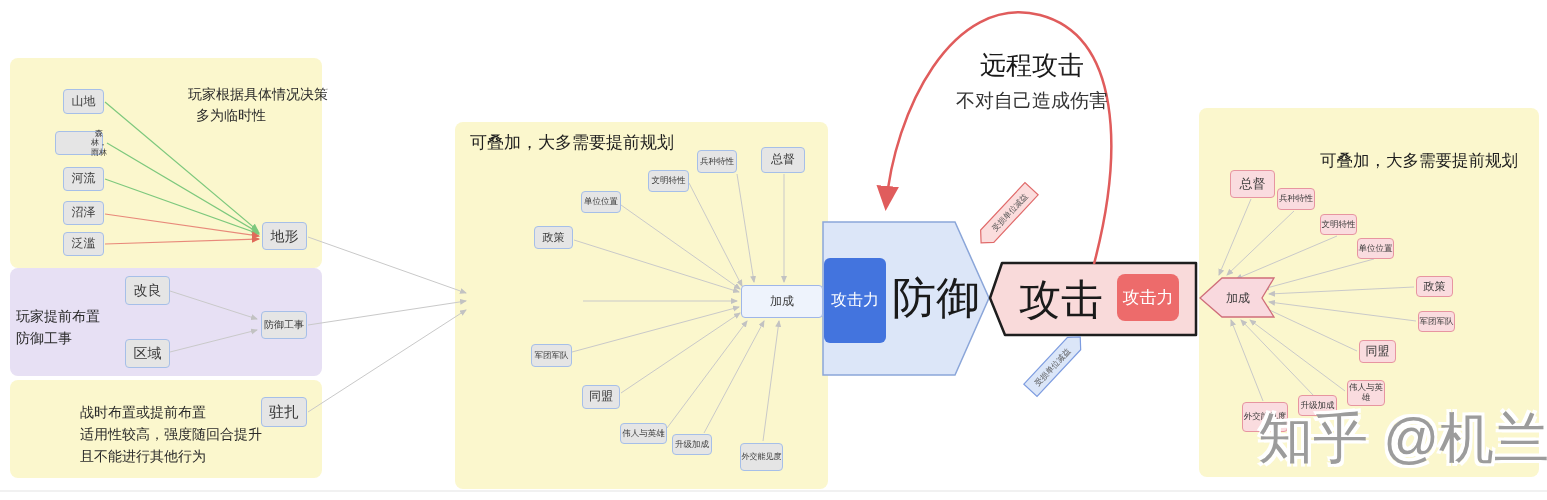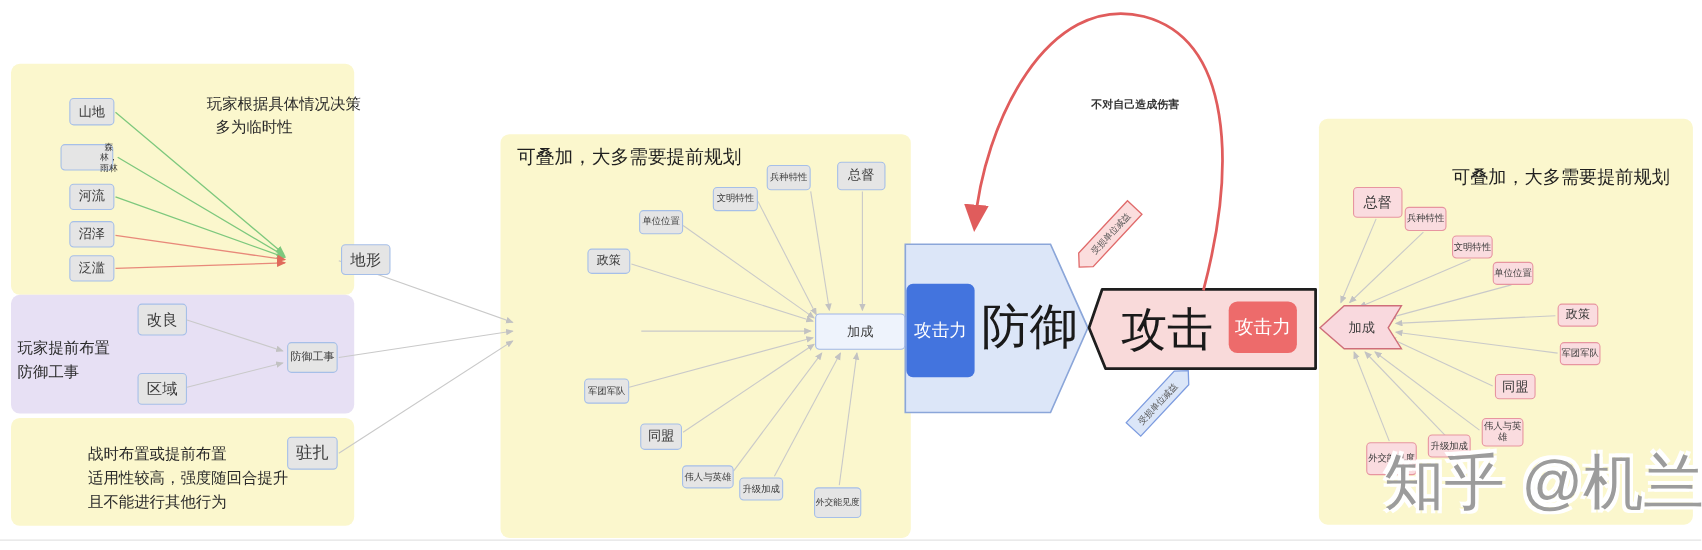--- a/index.html
+++ b/index.html
@@ -113,21 +113,21 @@
     </g>
   </svg>
 
   <div class="cap" style="left:188px;top:86px;font-size:14px;">玩家根据具体情况决策</div>
   <div class="cap" style="left:196px;top:107px;font-size:14px;">多为临时性</div>
   <div class="node blue" style="left:63px;top:89px;width:41px;height:25px;font-size:12px;">山地</div>
   <div class="node blue" style="left:55px;top:131px;width:48px;height:24px;font-size:8px;padding-left:40px;">森林，雨林</div>
   <div class="node blue" style="left:63px;top:167px;width:41px;height:24px;font-size:12px;">河流</div>
   <div class="node blue" style="left:63px;top:201px;width:41px;height:24px;font-size:12px;">沼泽</div>
   <div class="node blue" style="left:63px;top:232px;width:41px;height:24px;font-size:12px;">泛滥</div>
-  <div class="node blue" style="left:262px;top:222px;width:45px;height:28px;font-size:14px;margin-left:48px;">地形</div>
+  <div class="node blue" style="left:262px;top:222px;width:45px;height:28px;font-size:14px;">地形</div>
 
   <div class="cap" style="left:16px;top:308px;font-size:14px;">玩家提前布置</div>
   <div class="cap" style="left:16px;top:330px;font-size:14px;">防御工事</div>
   <div class="node blue" style="left:125px;top:276px;width:45px;height:29px;font-size:14px;">改良</div>
   <div class="node blue" style="left:125px;top:339px;width:45px;height:29px;font-size:14px;">区域</div>
   <div class="node blue" style="left:261px;top:311px;width:46px;height:28px;font-size:10px;">防御工事</div>
 
   <div class="cap" style="left:80px;top:404px;font-size:14px;">战时布置或提前布置</div>
   <div class="cap" style="left:80px;top:426px;font-size:14px;">适用性较高，强度随回合提升</div>
   <div class="cap" style="left:80px;top:448px;font-size:14px;">且不能进行其他行为</div>
@@ -143,21 +143,22 @@
   <div class="node blue" style="left:582px;top:385px;width:38px;height:24px;font-size:12px;">同盟</div>
   <div class="node blue" style="left:620px;top:423px;width:47px;height:21px;font-size:8.5px;">伟人与英雄</div>
   <div class="node blue" style="left:672px;top:434px;width:40px;height:21px;font-size:8.5px;">升级加成</div>
   <div class="node blue" style="left:740px;top:443px;width:43px;height:28px;font-size:8px;">外交能见度</div>
   <div class="node lightblue" style="left:741px;top:285px;width:82px;height:33px;font-size:12px;">加成</div>
 
   <div class="power power-blue" style="left:824px;top:258px;width:62px;height:85px;font-size:16px;">攻击力</div>
   <div class="bigtext" style="left:1011px;top:279px;width:100px;font-size:42px;">攻击</div>
   <div class="bigtext" style="left:886px;top:276px;width:100px;font-size:44px;">防御</div>
   <div class="power power-red" style="left:1117px;top:274px;width:62px;height:47px;font-size:17px;">攻击力</div>
-  <div class="bigtext" style="left:952px;top:91px;width:160px;font-size:10px;color:#333;font-weight:bold;">不对自己造成伤害</div>
+  <div class="bigtext" style="left:952px;top:52px;width:160px;font-size:26px;font-weight:500;">远程攻击</div>
+  <div class="bigtext" style="left:952px;top:91px;width:160px;font-size:19px;color:#333;">不对自己造成伤害</div>
 
   <div class="title" style="left:1320px;top:150px;font-size:16.5px;">可叠加，大多需要提前规划</div>
   <div class="node pink" style="left:1230px;top:170px;width:45px;height:28px;font-size:13px;">总督</div>
   <div class="node pink" style="left:1277px;top:188px;width:38px;height:22px;font-size:8.5px;">兵种特性</div>
   <div class="node pink" style="left:1320px;top:214px;width:37px;height:21px;font-size:8.5px;">文明特性</div>
   <div class="node pink" style="left:1357px;top:238px;width:37px;height:21px;font-size:8.5px;">单位位置</div>
   <div class="node pink" style="left:1416px;top:276px;width:37px;height:21px;font-size:11px;">政策</div>
   <div class="node pink" style="left:1418px;top:311px;width:37px;height:21px;font-size:8.5px;">军团军队</div>
   <div class="node pink" style="left:1359px;top:340px;width:37px;height:23px;font-size:12px;">同盟</div>
   <div class="node pink" style="left:1347px;top:380px;width:38px;height:26px;font-size:8.5px;">伟人与英雄</div>

